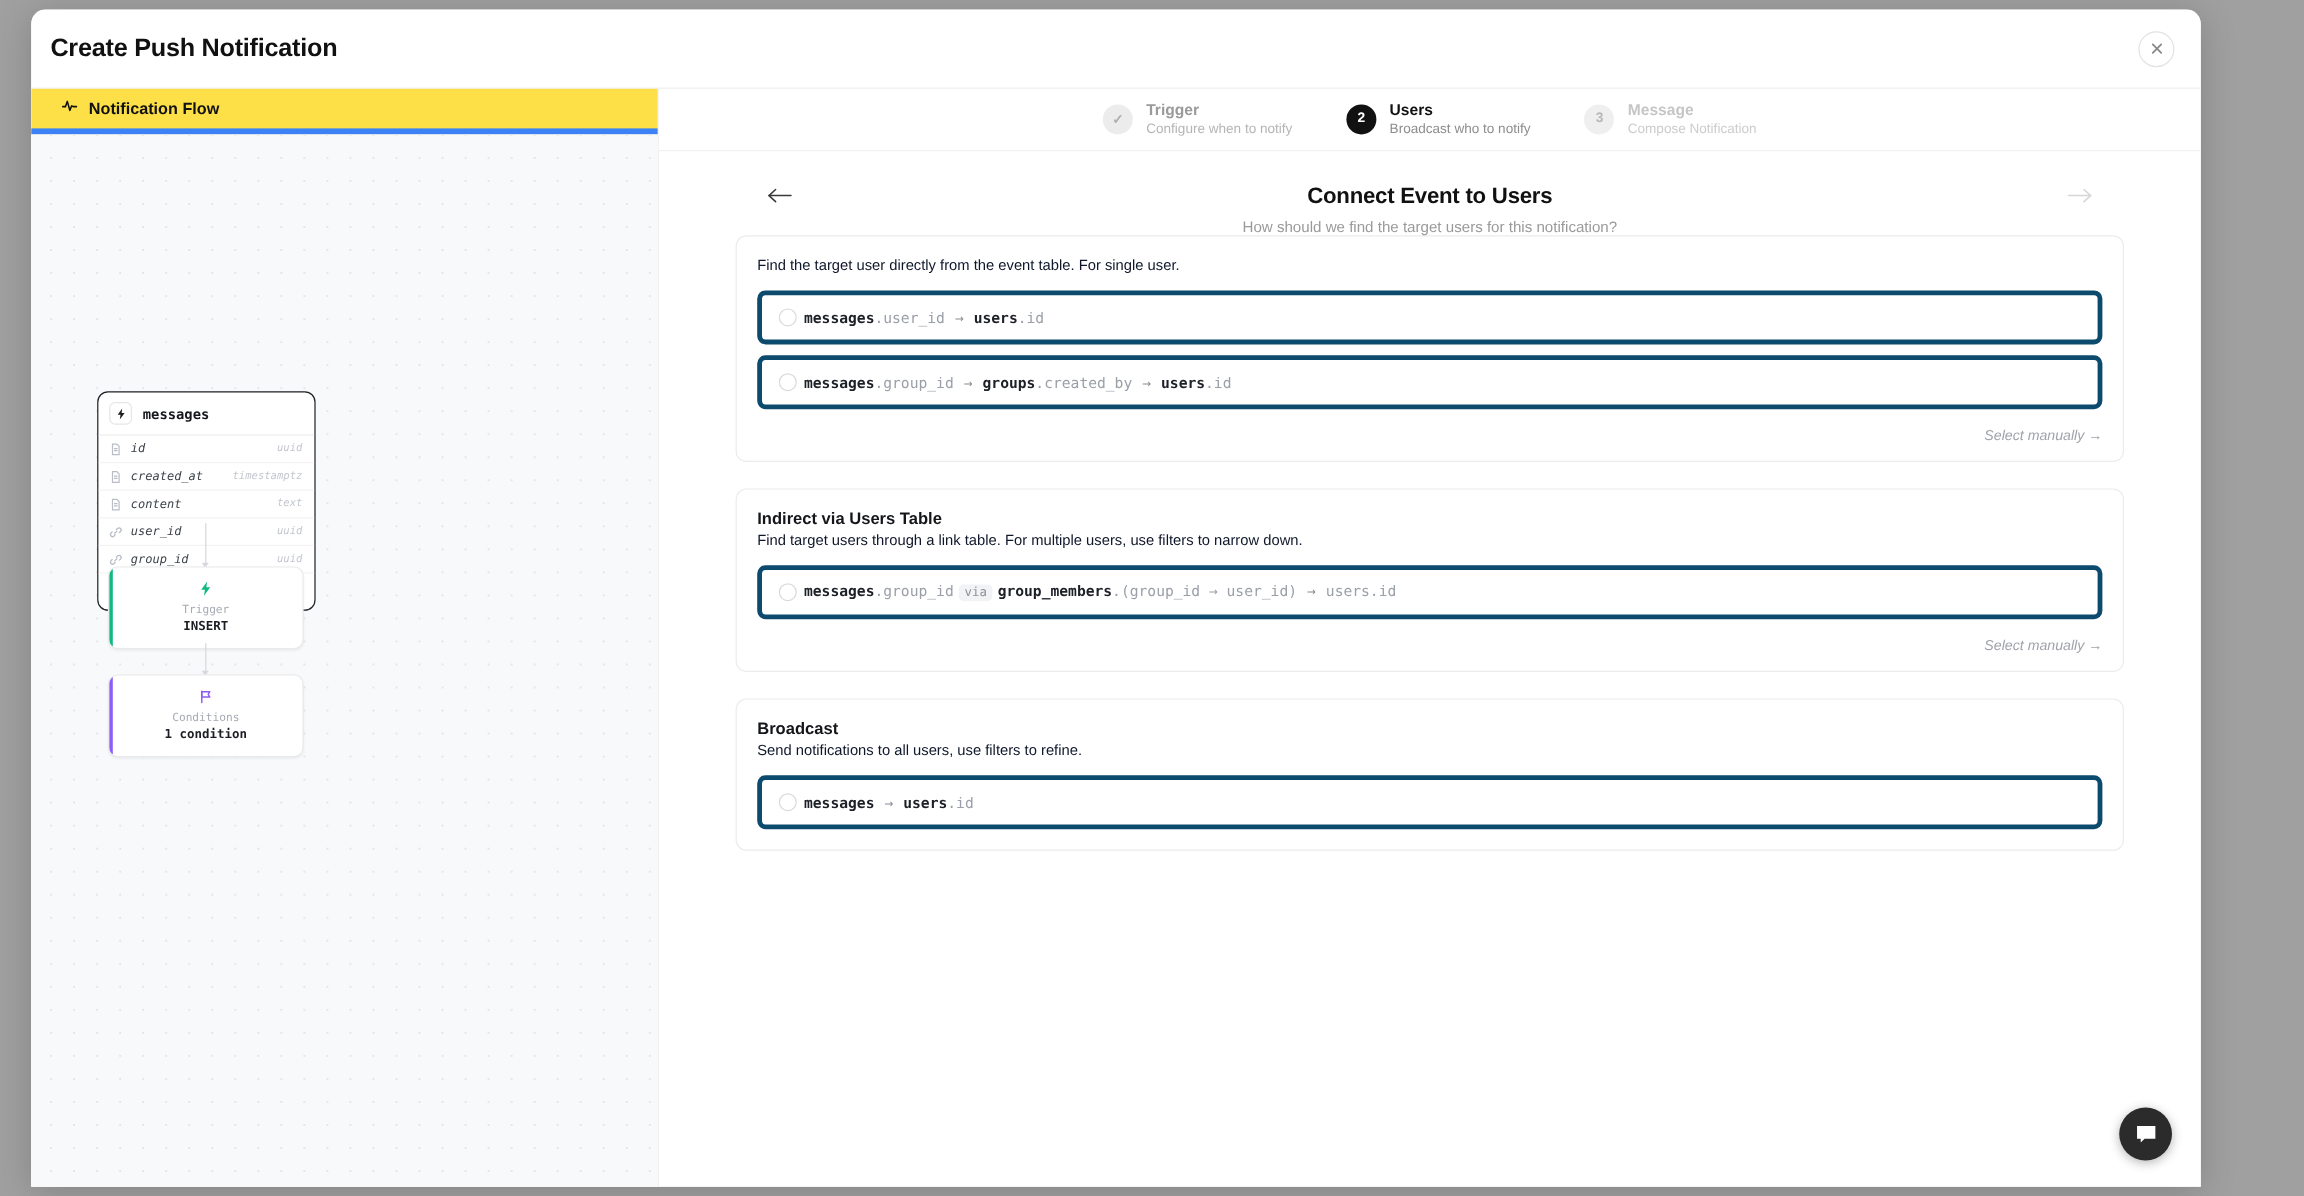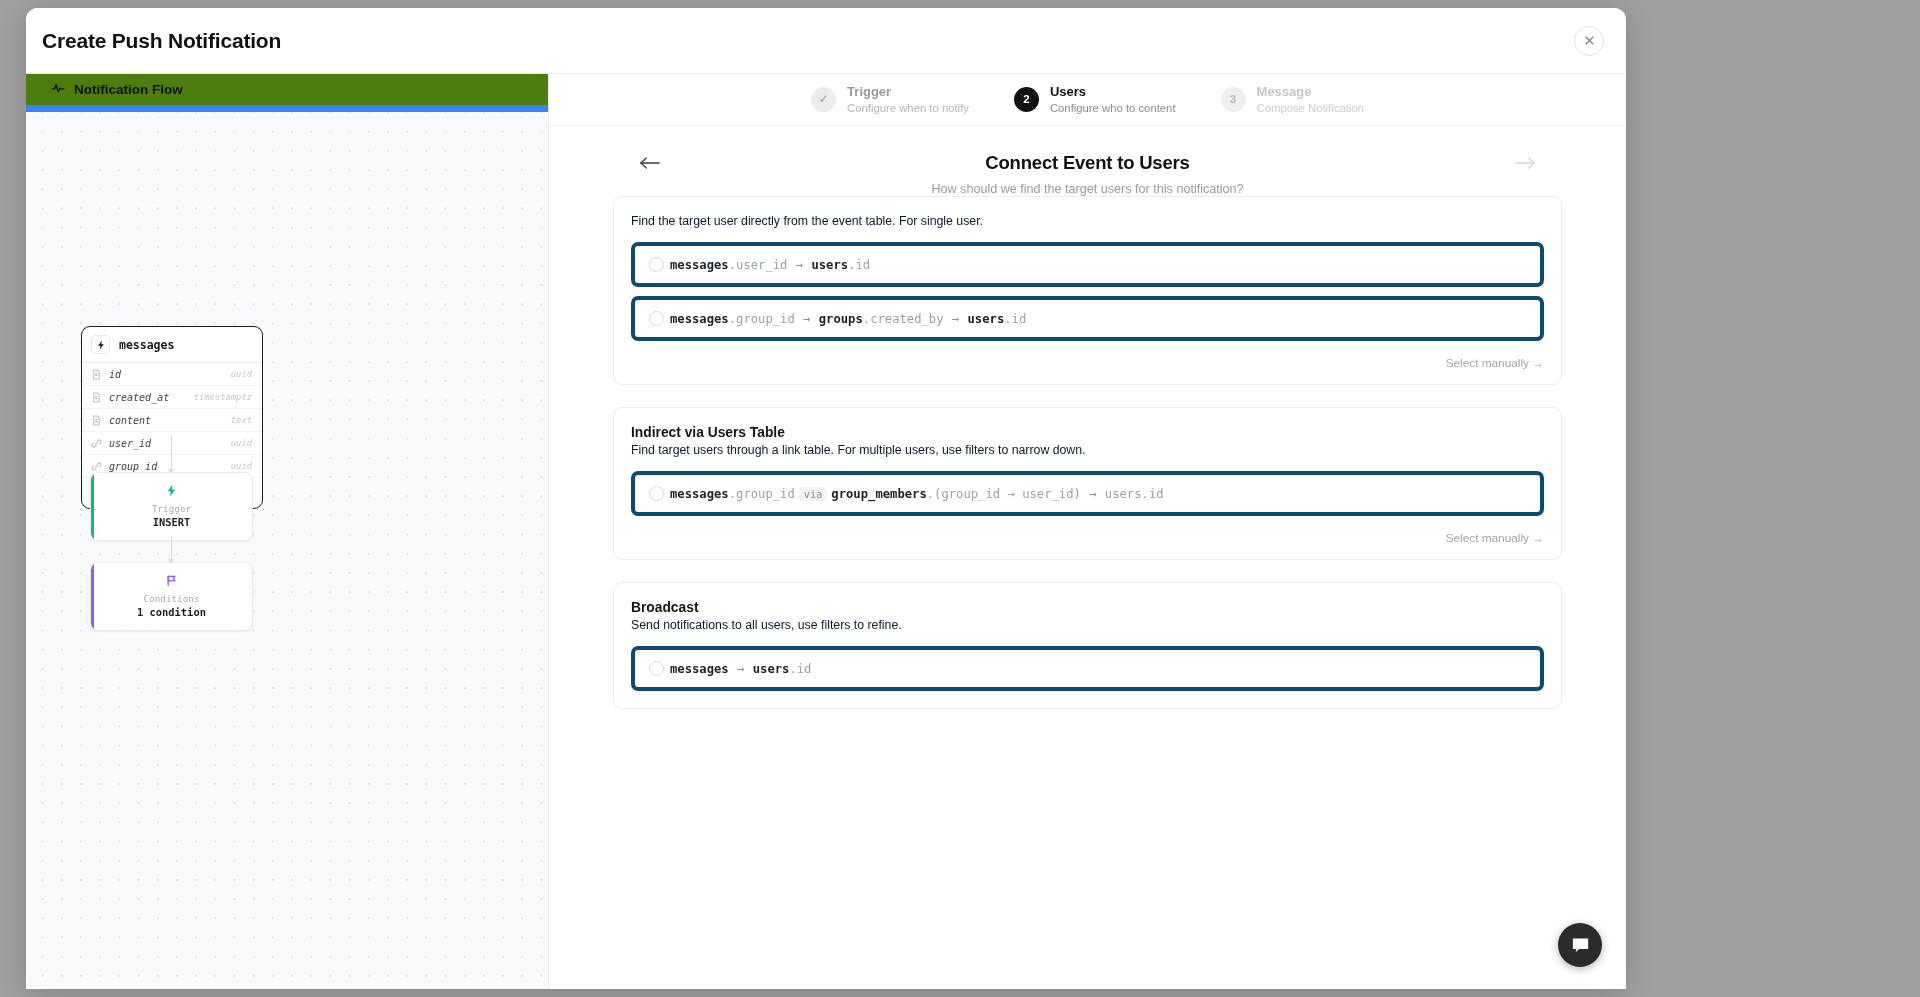--- a/index.html
+++ b/index.html
@@ -5,21 +5,21 @@
   * { box-sizing: border-box; margin: 0; padding: 0; }
   html, body {
     width: 1920px; height: 997px;
     background: #a0a0a0;
     font-family: "Liberation Sans", sans-serif;
     overflow: hidden;
   }
   .modal {
     position: absolute;
     left: 26px; top: 8px;
-    width: 1600px; height: 981px;
+    width: 1808px; height: 981px;
     background: #ffffff;
     border-radius: 12px 12px 0 0;
     overflow: hidden;
     display: flex;
     flex-direction: column;
     box-shadow: 0 4px 30px rgba(0,0,0,.18);
   }
 
   
   .modal-header {
@@ -50,22 +50,22 @@
   .flow-panel {
     width: 523px; flex: 0 0 523px;
     border-right: 1px solid #ececec;
     display: flex; flex-direction: column;
     background: #fff;
   }
   .flow-header {
     height: 38px; flex: 0 0 38px;
     display: flex; align-items: center; gap: 9px;
     padding-left: 25px;
-    border-bottom: 7px solid #3b82f6;
-    background:#4d7c0f;
+    border-bottom: 5px solid #3b82f6;
+    background:#fde047;
   }
   .flow-header .label { font-size: 13.5px; font-weight: bold; color: #111; }
   .flow-canvas {
     flex: 1; position: relative;
     background-color: #f8f9fb;
     background-image: radial-gradient(#e3e5ea 1.1px, transparent 1.1px);
     background-size: 19.2px 19.2px;
     background-position: 7px 10px;
     overflow: hidden;
   }
@@ -230,20 +230,21 @@
   .via-chip {
     display:inline-block;
     background:#f2f3f5; color:#8d9198;
     border-radius:4px; padding:1px 5px;
     font-size:10.3px; margin:0 4px;
     font-family:"DejaVu Sans Mono", monospace;
   }
   .manual-row {
     display:flex; justify-content:flex-end;
     padding: 6px 0 14px;
+    font-style: italic;
   }
   .manual-link {
     font-size:11.8px; color:#9fa3a9; cursor:pointer;
     font-family:"Liberation Sans", sans-serif;
   }
 
   
   .chat-fab {
     position:absolute; right: 24px; bottom: 22px;
     width: 44px; height: 44px; border-radius:50%;
@@ -385,21 +386,21 @@
           <div class="step-bubble">✓</div>
           <div class="step-texts">
             <div class="step-name">Trigger</div>
             <div class="step-desc">Configure when to notify</div>
           </div>
         </div>
         <div class="step active">
           <div class="step-bubble">2</div>
           <div class="step-texts">
             <div class="step-name">Users</div>
-            <div class="step-desc">Configure who to content</div>
+            <div class="step-desc">Broadcast who to notify</div>
           </div>
         </div>
         <div class="step todo">
           <div class="step-bubble">3</div>
           <div class="step-texts">
             <div class="step-name">Message</div>
             <div class="step-desc">Compose Notification</div>
           </div>
         </div>
       </div>

